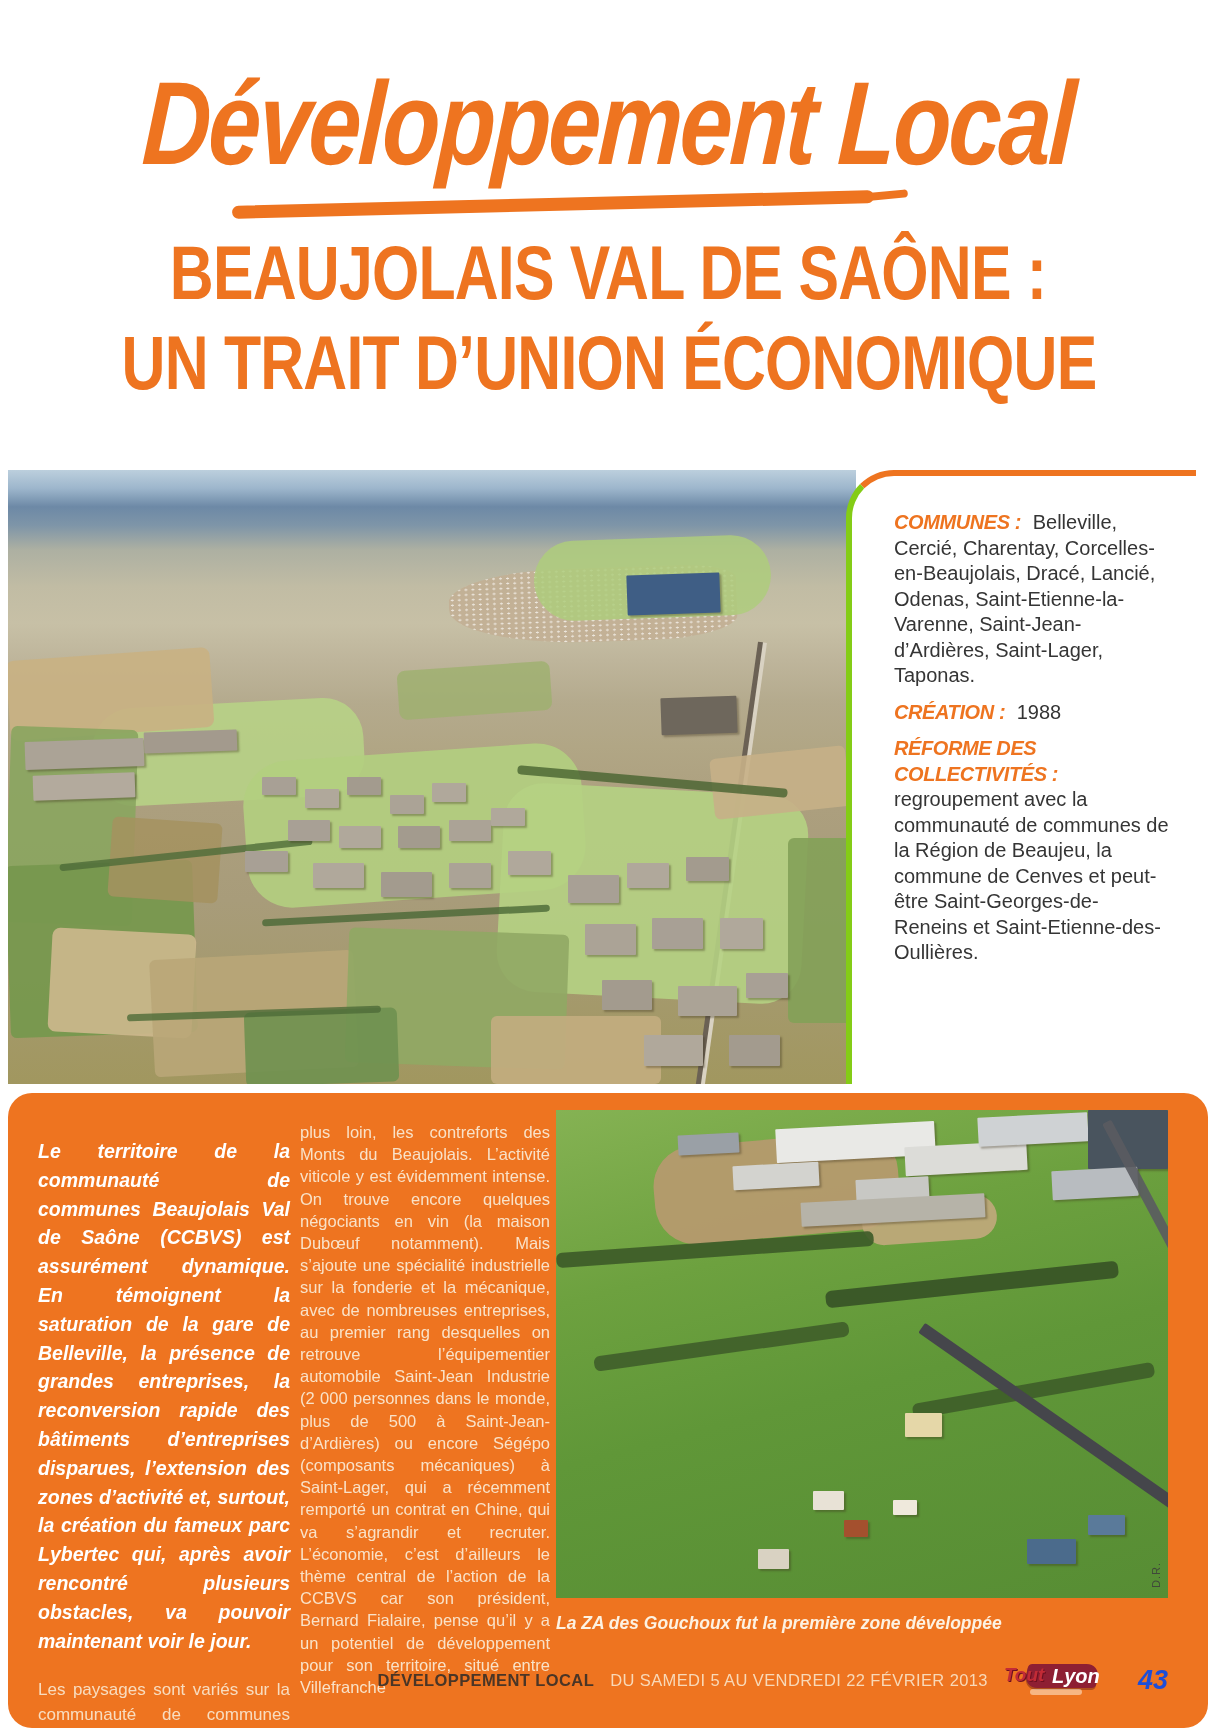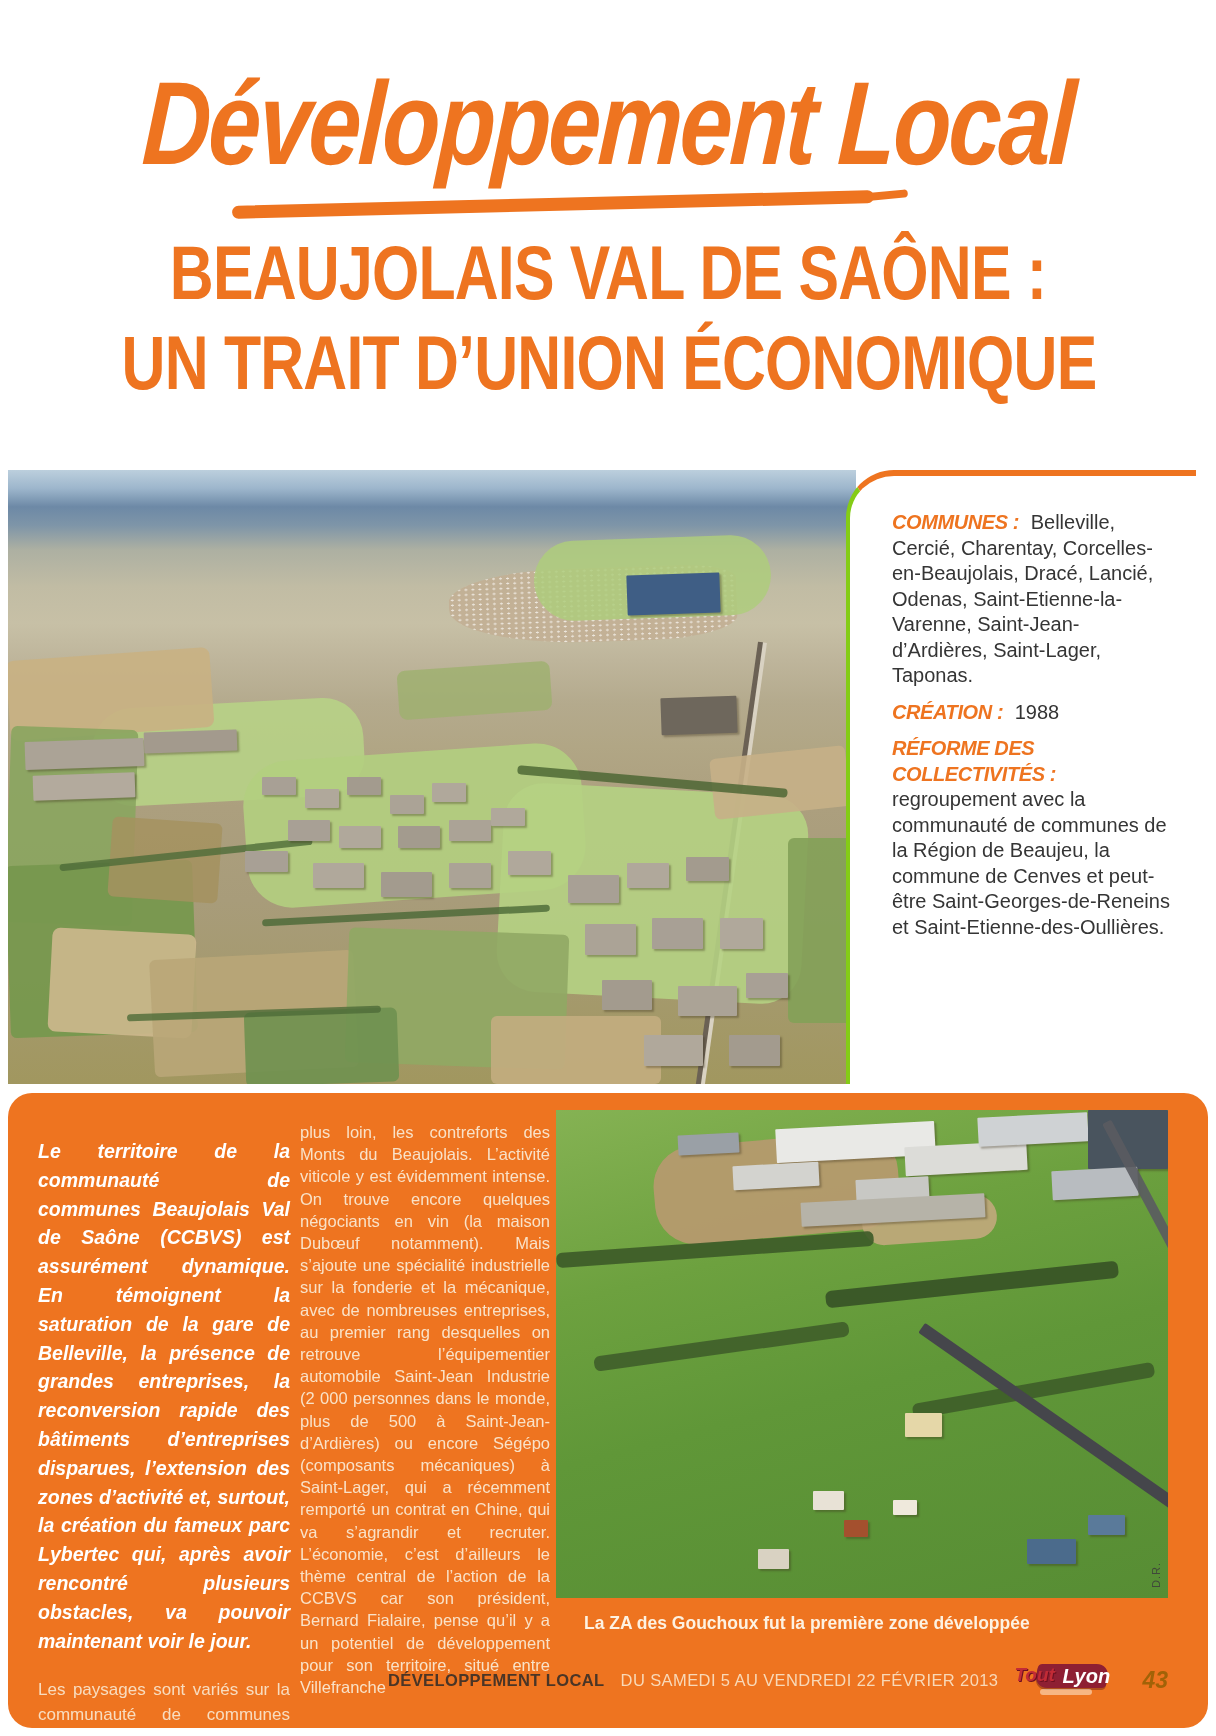--- a/index.html
+++ b/index.html
@@ -55,21 +55,21 @@
     box-shadow:4px 0 0 #d9d2c2;transform:rotate(8deg);transform-origin:top center;
   }
   .credit{
     right:6px;bottom:10px;color:#3c3c3c;font-size:11px;letter-spacing:1px;
     writing-mode:vertical-rl;transform:rotate(180deg);opacity:.85;
   }
 
   
   .infobox{
     left:846px;top:470px;width:350px;height:614px;background:#ffffff;
-    border-left:4px solid #84cc16;border-top:6px solid #ee7420;
+    border-left:6px solid #84cc16;border-top:6px solid #ee7420;
     border-top-left-radius:48px;box-sizing:border-box;
     padding:34px 26px 0 42px;
   }
   .entry{margin-bottom:11px;font-size:20px;line-height:25.5px;color:#353535;text-align:left;}
   .entry .lbl{
     color:#ee7420;font-weight:bold;font-style:italic;letter-spacing:-.4px;
     padding-right:6px;
   }
 
   
@@ -84,22 +84,22 @@
   }
   .col-left .para2{
     margin-top:22px;color:#f8ddc0;font-weight:normal;font-style:normal;
     font-size:17px;line-height:25px;
   }
   .col-mid{
     left:292px;top:28px;width:250px;color:#f9e2c8;
     font-size:16.5px;line-height:22.2px;text-align:justify;position:absolute;
   }
   .caption{
-    left:576px;top:520px;width:600px;color:#fdf2e2;
-    font-weight:bold;font-size:17.5px;position:absolute;
+    left:548px;top:520px;width:600px;color:#fdf2e2;
+    font-style:italic;font-weight:bold;font-size:17.5px;position:absolute;
   }
 
   
   .footer{
     left:0;top:1662px;width:1168px;display:flex;justify-content:flex-end;
     align-items:center;gap:16px;position:absolute;
   }
   .f-section{color:#4a3526;font-weight:bold;font-size:16.5px;letter-spacing:.4px;}
   .f-date{color:#f8d9b8;font-size:16.5px;letter-spacing:.4px;}
   .logo{position:relative;width:96px;height:36px;}
@@ -113,21 +113,21 @@
     font-size:19px;text-shadow:1px 1px 0 #6d1020;z-index:2;
   }
   .logo .lyon{
     position:absolute;left:48px;top:3px;color:#ffffff;font-weight:bold;font-style:italic;
     font-size:20px;z-index:3;
   }
   .logo .sub{
     position:absolute;left:26px;top:27px;width:52px;height:6px;border-radius:3px;
     background:rgba(255,236,214,.55);
   }
-  .f-page{color:#a16207;font-weight:bold;font-style:italic;font-size:23px;margin-left:16px;}
+  .f-page{color:#1d4ed8;font-weight:bold;font-style:italic;font-size:27px;margin-left:22px;}
 
   .deco{position:absolute;}
 </style>
 </head>
 <body>
 
 <div class="abs kicker">
   <span class="kicker-inner">Développement Local</span>
 </div>
 <div class="abs kicker-underline"></div>

